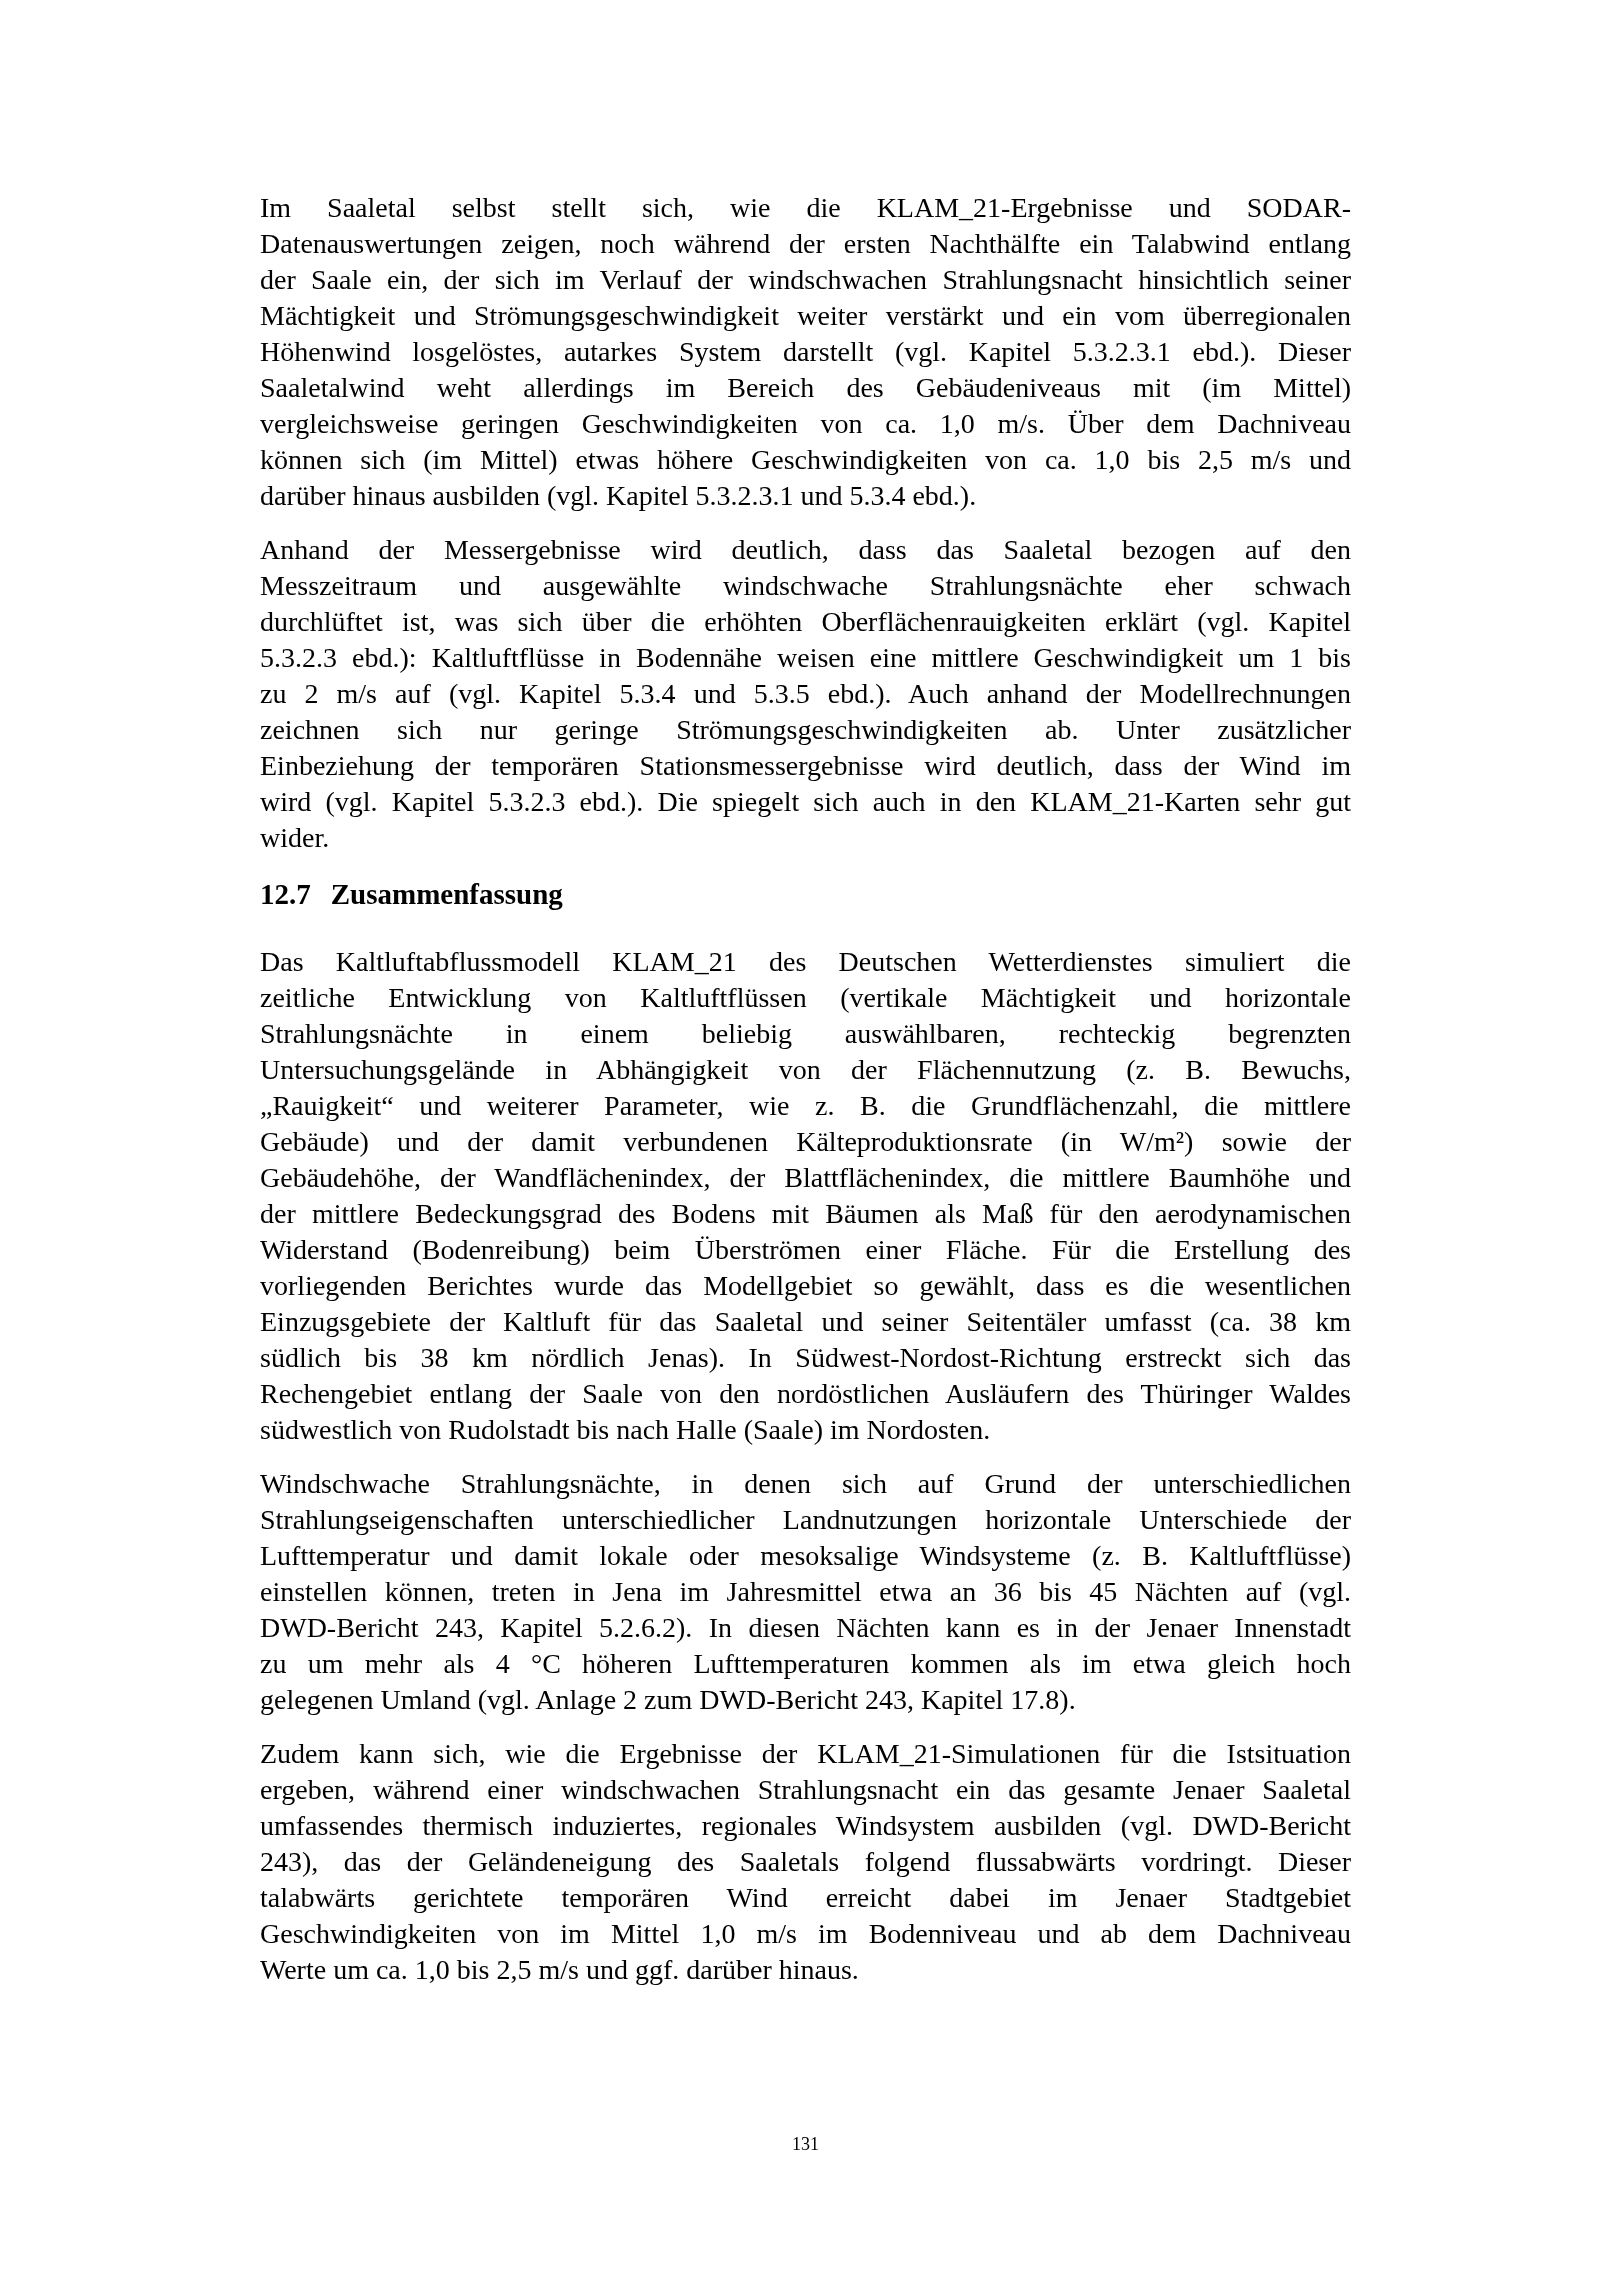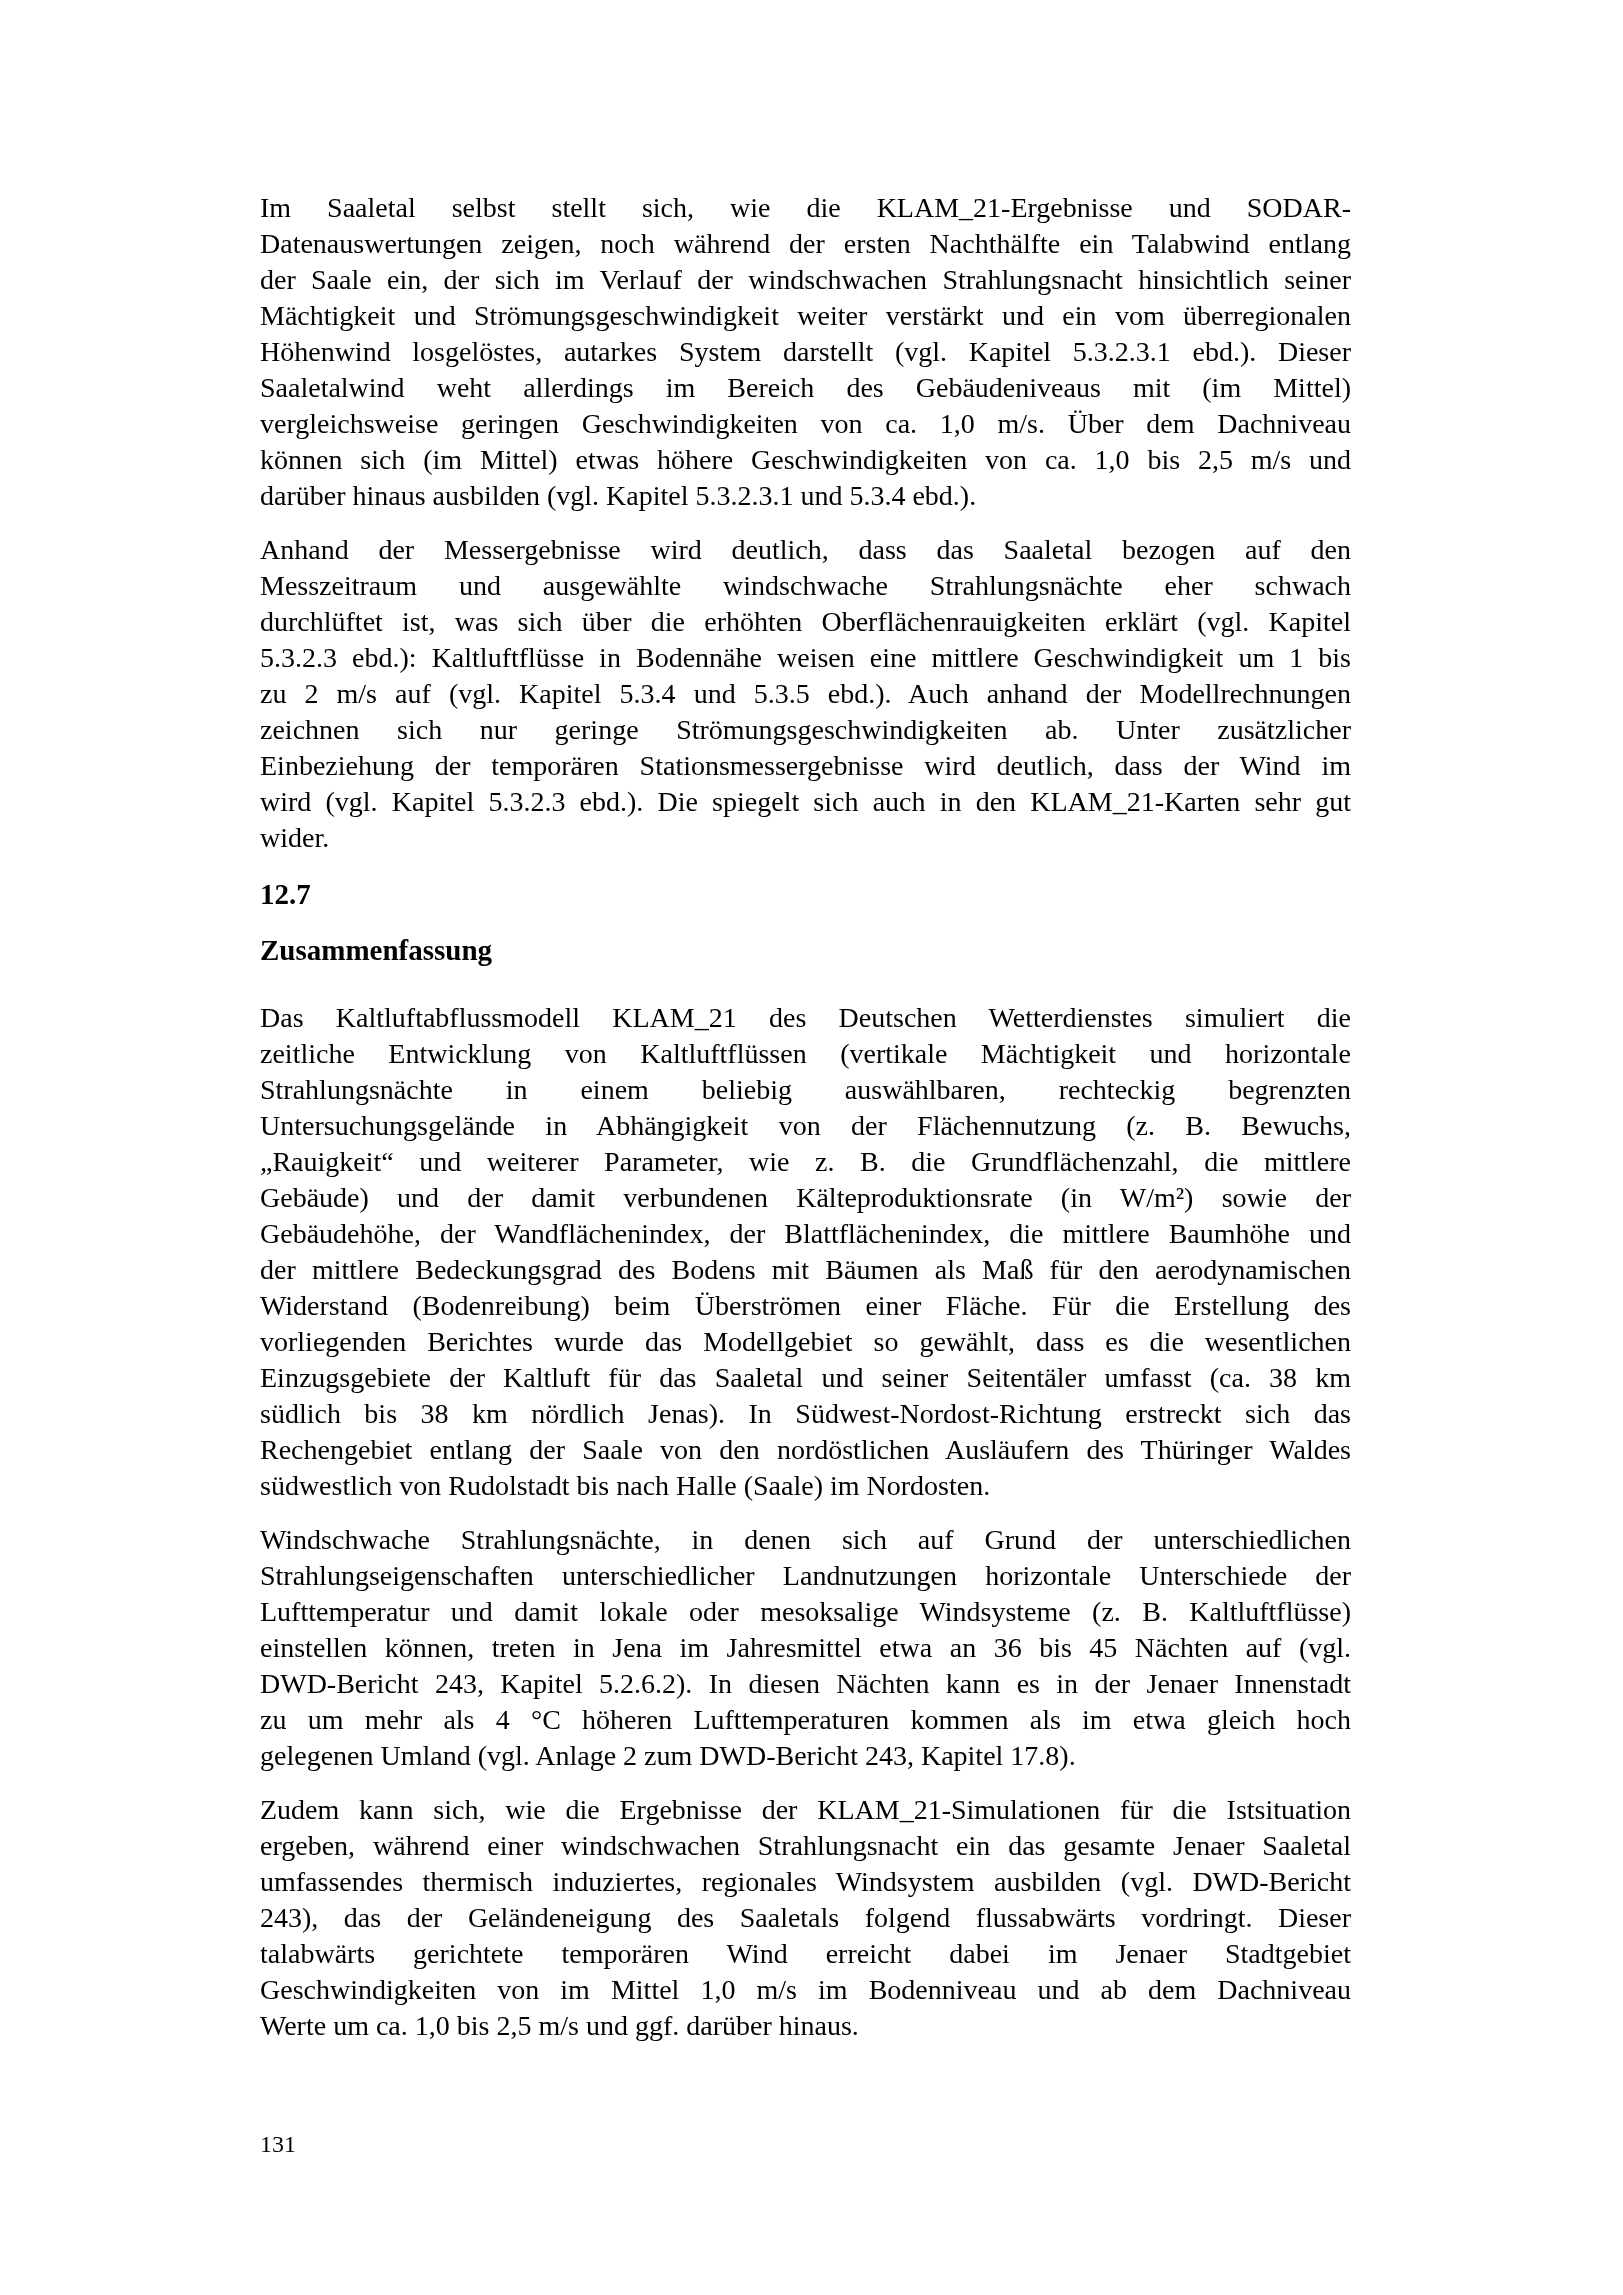--- a/index.html
+++ b/index.html
@@ -34,29 +34,28 @@
   .line.last {
     text-align-last: left;
   }
   .heading {
     display: flex;
     gap: 20px;
     font-weight: 700;
     font-size: 29px;
     line-height: 36px;
     margin: 19.5px 0 32px 0;
-    flex-direction: column;
   }
   .page-number {
     position: absolute;
     left: 260px;
     top: 2126px;
     width: 1091px;
-    text-align: left;
-    font-size: 24px;
+    text-align: center;
+    font-size: 18px;
     line-height: 36px;
   }
 </style>
 </head>
 <body>
 
 <div class="page">
   <div class="content">
       <div class="para">
         <div class="line">Im Saaletal selbst stellt sich, wie die KLAM_21-Ergebnisse und SODAR-</div>

